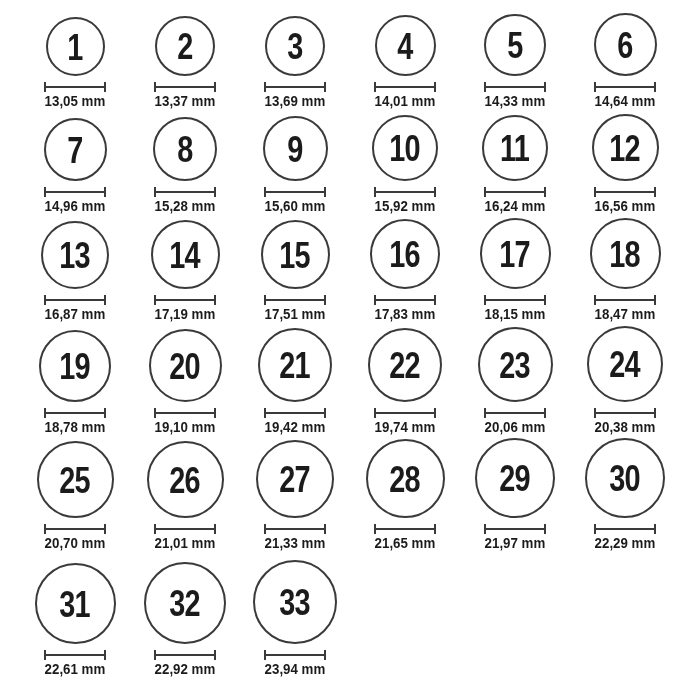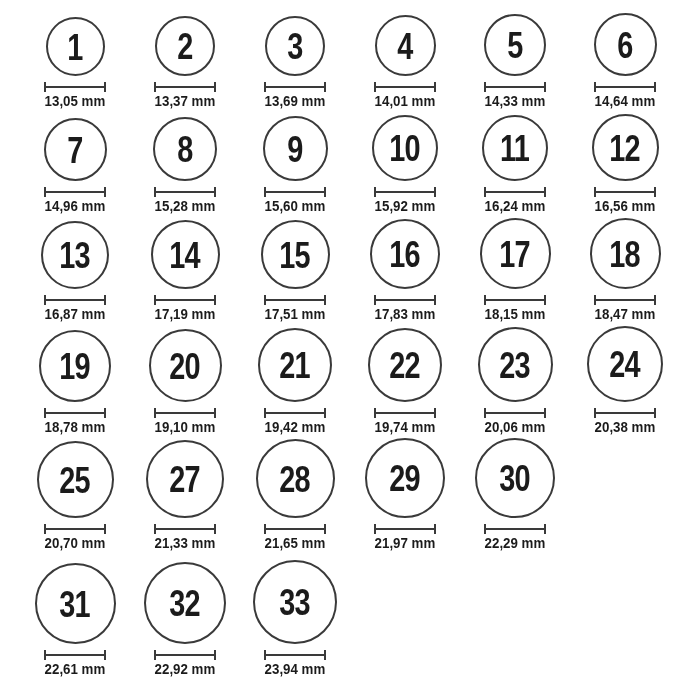--- a/index.html
+++ b/index.html
@@ -364,20 +364,31 @@
       <span class="num">25</span>
     </div>
     <div class="dim">
       <span class="tick t-left"></span>
       <span class="bar"></span>
       <span class="tick t-right"></span>
     </div>
     <div class="mm">20,70 mm</div>
   </div>
         <div class="cell">
+    <div class="circle" style="width: 77px; height: 77px;">
+      <span class="num">26</span>
+    </div>
+    <div class="dim">
+      <span class="tick t-left"></span>
+      <span class="bar"></span>
+      <span class="tick t-right"></span>
+    </div>
+    <div class="mm">21,01 mm</div>
+  </div>
+        <div class="cell">
     <div class="circle" style="width: 78px; height: 78px; justify-content: center;">
       <span class="num">27</span>
     </div>
     <div class="dim">
       <span class="tick t-left"></span>
       <span class="bar"></span>
       <span class="tick t-right"></span>
     </div>
     <div class="mm">21,33 mm</div>
   </div>

